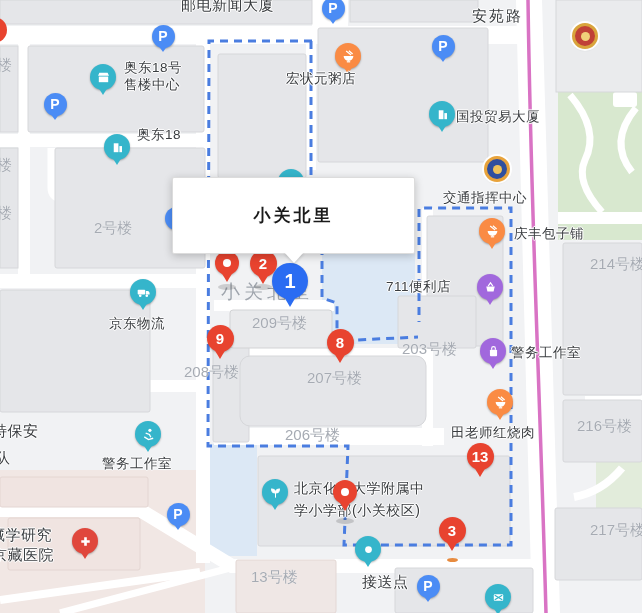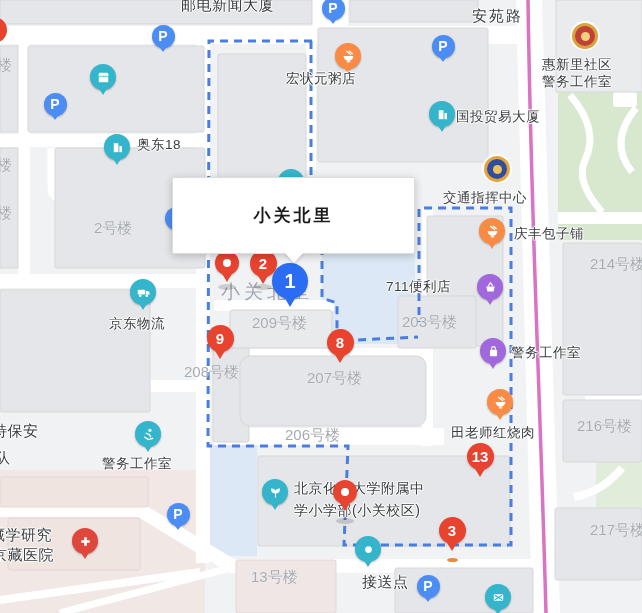--- a/index.html
+++ b/index.html
@@ -196,38 +196,38 @@
 
     <path d="M528,0 C531,220 539,360 546,613" fill="none" stroke="#d973c4" stroke-width="3.5"></path>
   </svg>
 
   <div class="glabel" style="left:-3px;top:56px">楼</div>
   <div class="glabel" style="left:-3px;top:156px">楼</div>
   <div class="glabel" style="left:-3px;top:204px">楼</div>
   <div class="glabel" style="left:94px;top:219px">2号楼</div>
   <div class="glabel big" style="left:221px;top:283px">小关北里</div>
   <div class="glabel" style="left:252px;top:314px">209号楼</div>
-  <div class="glabel" style="left:402px;top:313px">203号楼</div>
+  <div class="glabel" style="left:402px;top:340px">203号楼</div>
   <div class="glabel" style="left:184px;top:363px">208号楼</div>
   <div class="glabel" style="left:307px;top:369px">207号楼</div>
   <div class="glabel" style="left:285px;top:426px">206号楼</div>
   <div class="glabel" style="left:590px;top:255px">214号楼</div>
   <div class="glabel" style="left:577px;top:417px">216号楼</div>
   <div class="glabel" style="left:590px;top:521px">217号楼</div>
   <div class="glabel" style="left:251px;top:568px">13号楼</div>
 
   <div class="plabel big" style="left:181px;top:-4px">邮电新闻大厦</div>
   <div class="plabel big" style="left:472px;top:7px;letter-spacing:2px">安苑路</div>
-  <div class="plabel" style="left:137px;top:136px">奥东18</div>
+  <div class="plabel" style="left:124px;top:59px">
+    <div>奥东18号</div>
+    <div>售楼中心</div>
+  </div>
+  <div class="plabel" style="left:137px;top:126px">奥东18</div>
   <div class="plabel" style="left:286px;top:70px">宏状元粥店</div>
   <div class="plabel" style="left:456px;top:108px">国投贸易大厦</div>
-  <div class="plabel" style="left:542px;top:56px">
-    <div>惠新里社区</div>
-    <div>警务工作室</div>
-  </div>
   <div class="plabel" style="left:443px;top:189px">交通指挥中心</div>
   <div class="plabel" style="left:514px;top:225px">庆丰包子铺</div>
   <div class="plabel" style="left:386px;top:278px">711便利店</div>
   <div class="plabel" style="left:511px;top:344px">警务工作室</div>
   <div class="plabel" style="left:451px;top:424px">田老师红烧肉</div>
   <div class="plabel" style="left:109px;top:315px">京东物流</div>
   <div class="plabel" style="left:102px;top:455px">警务工作室</div>
   <div class="plabel" style="left:294px;top:477px;line-height:22px;font-size:14px">
     <div>北京化工大学附属中</div>
     <div>学小学部(小关校区)</div>

